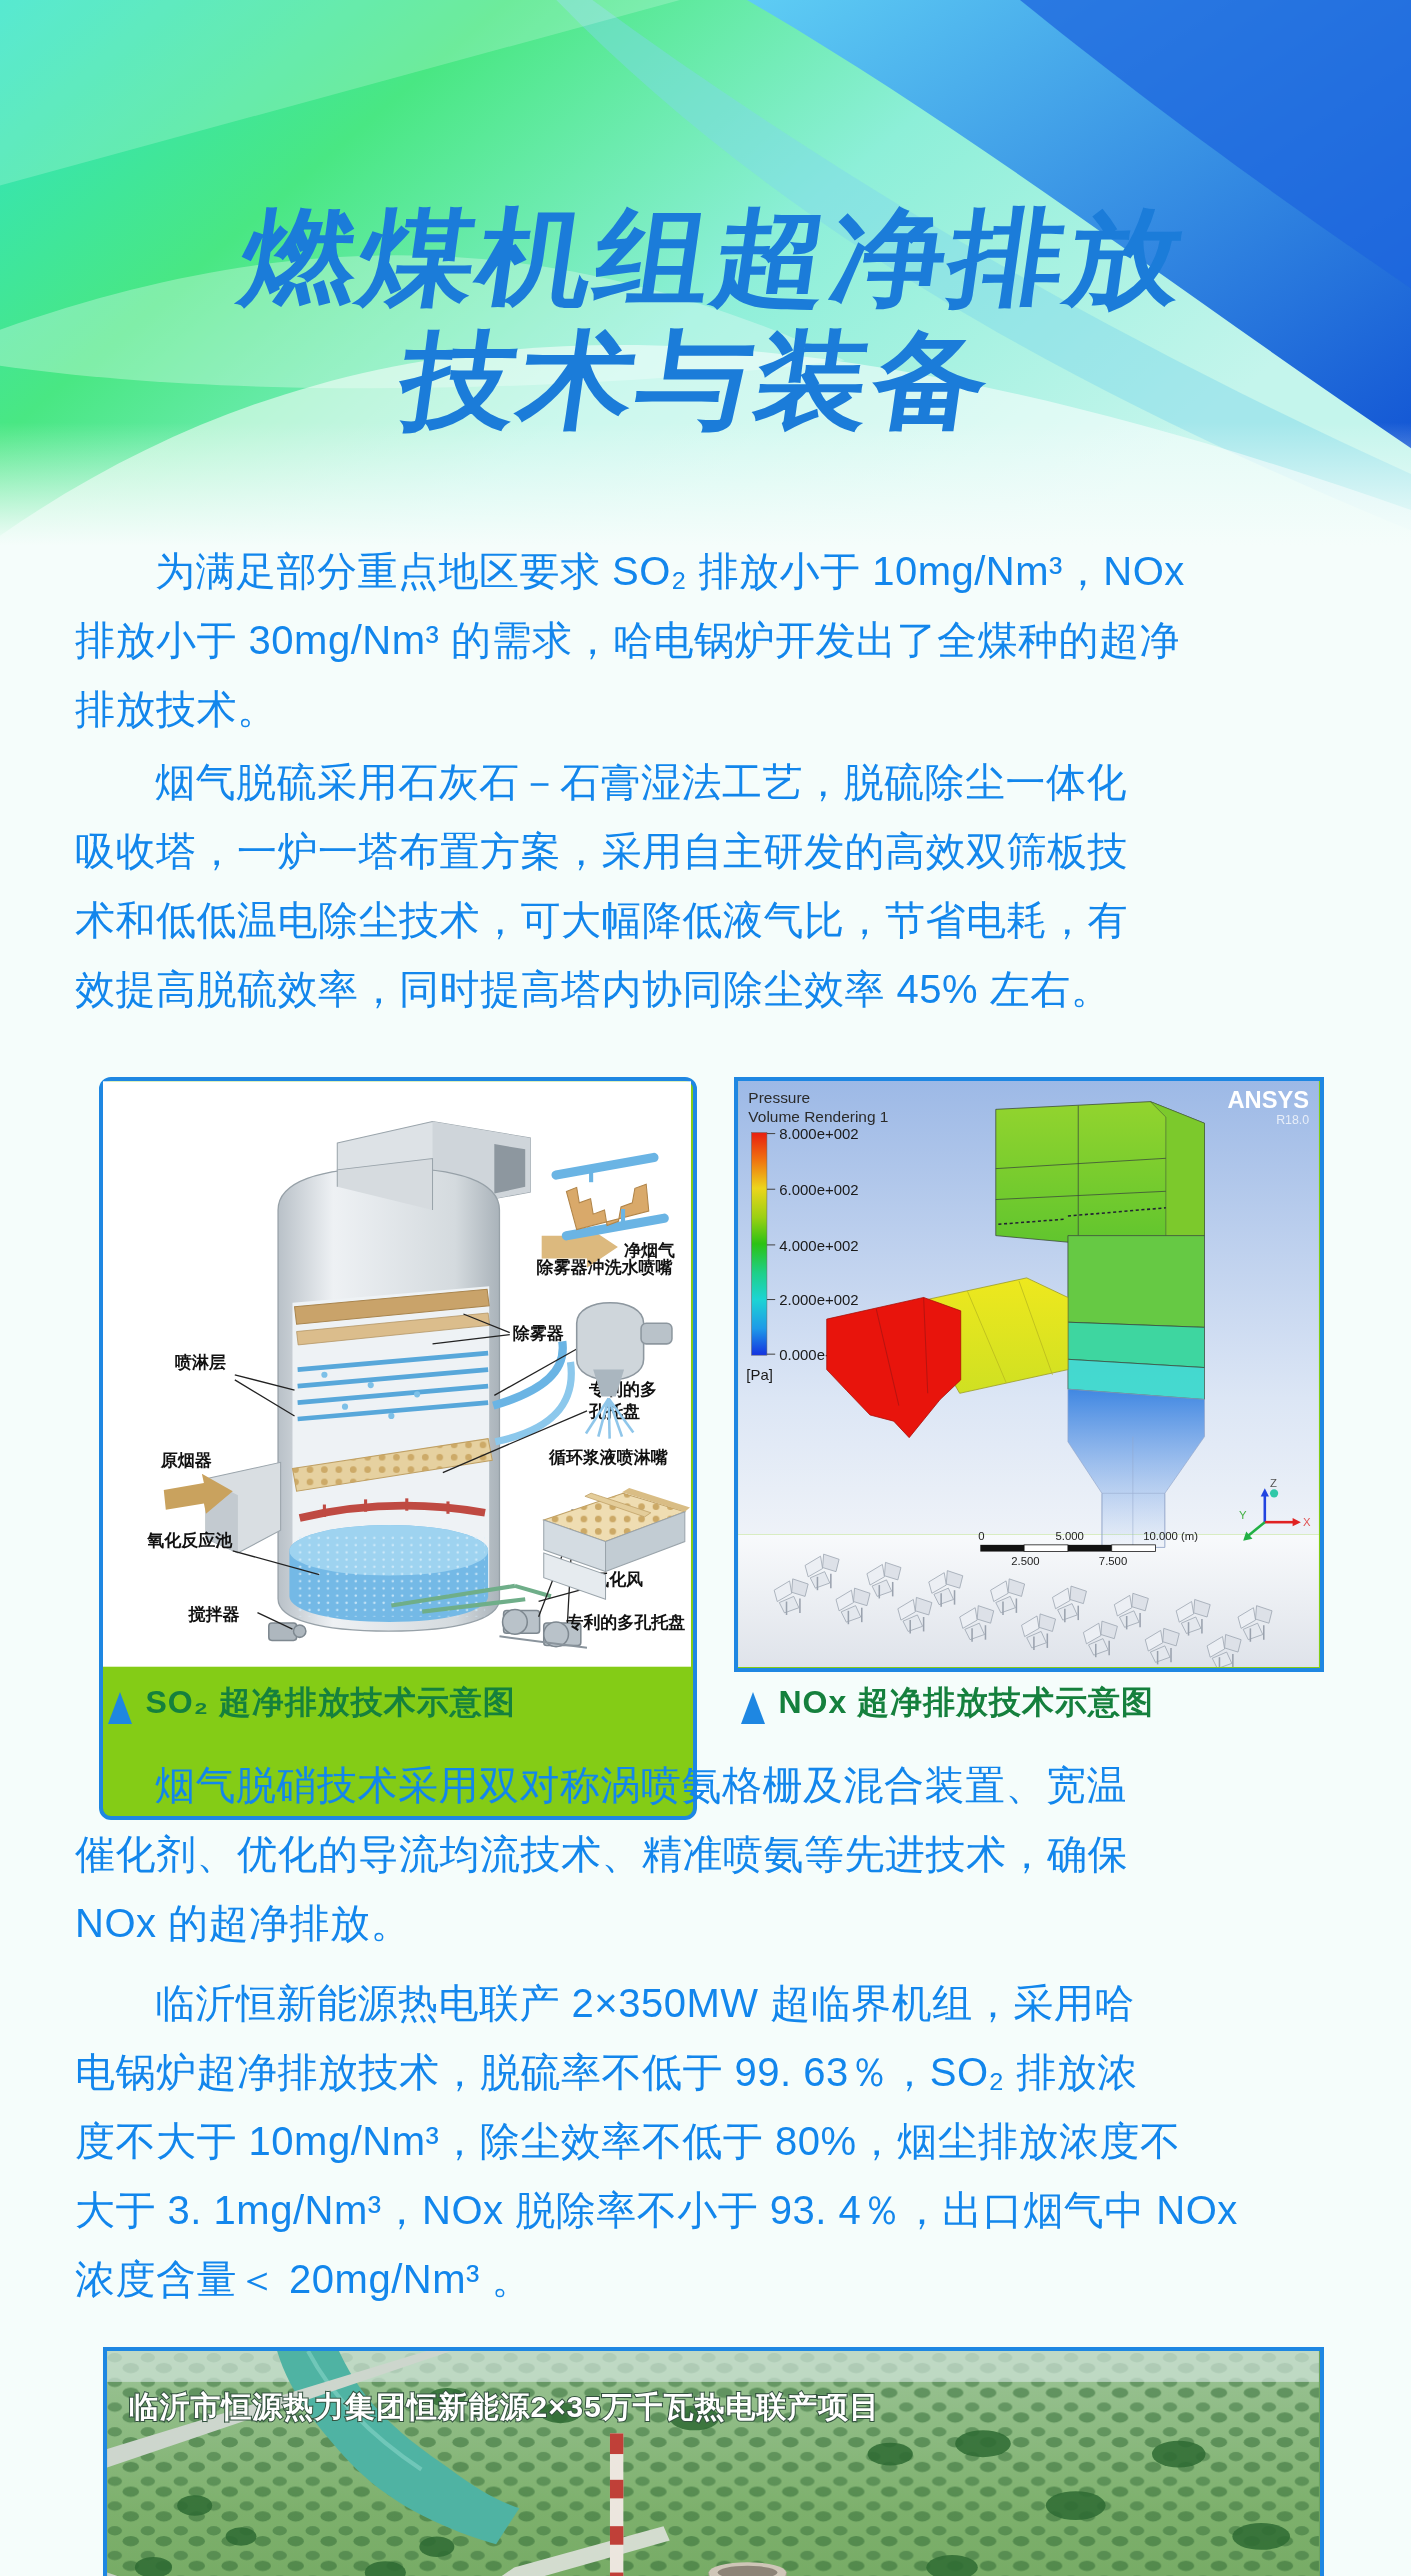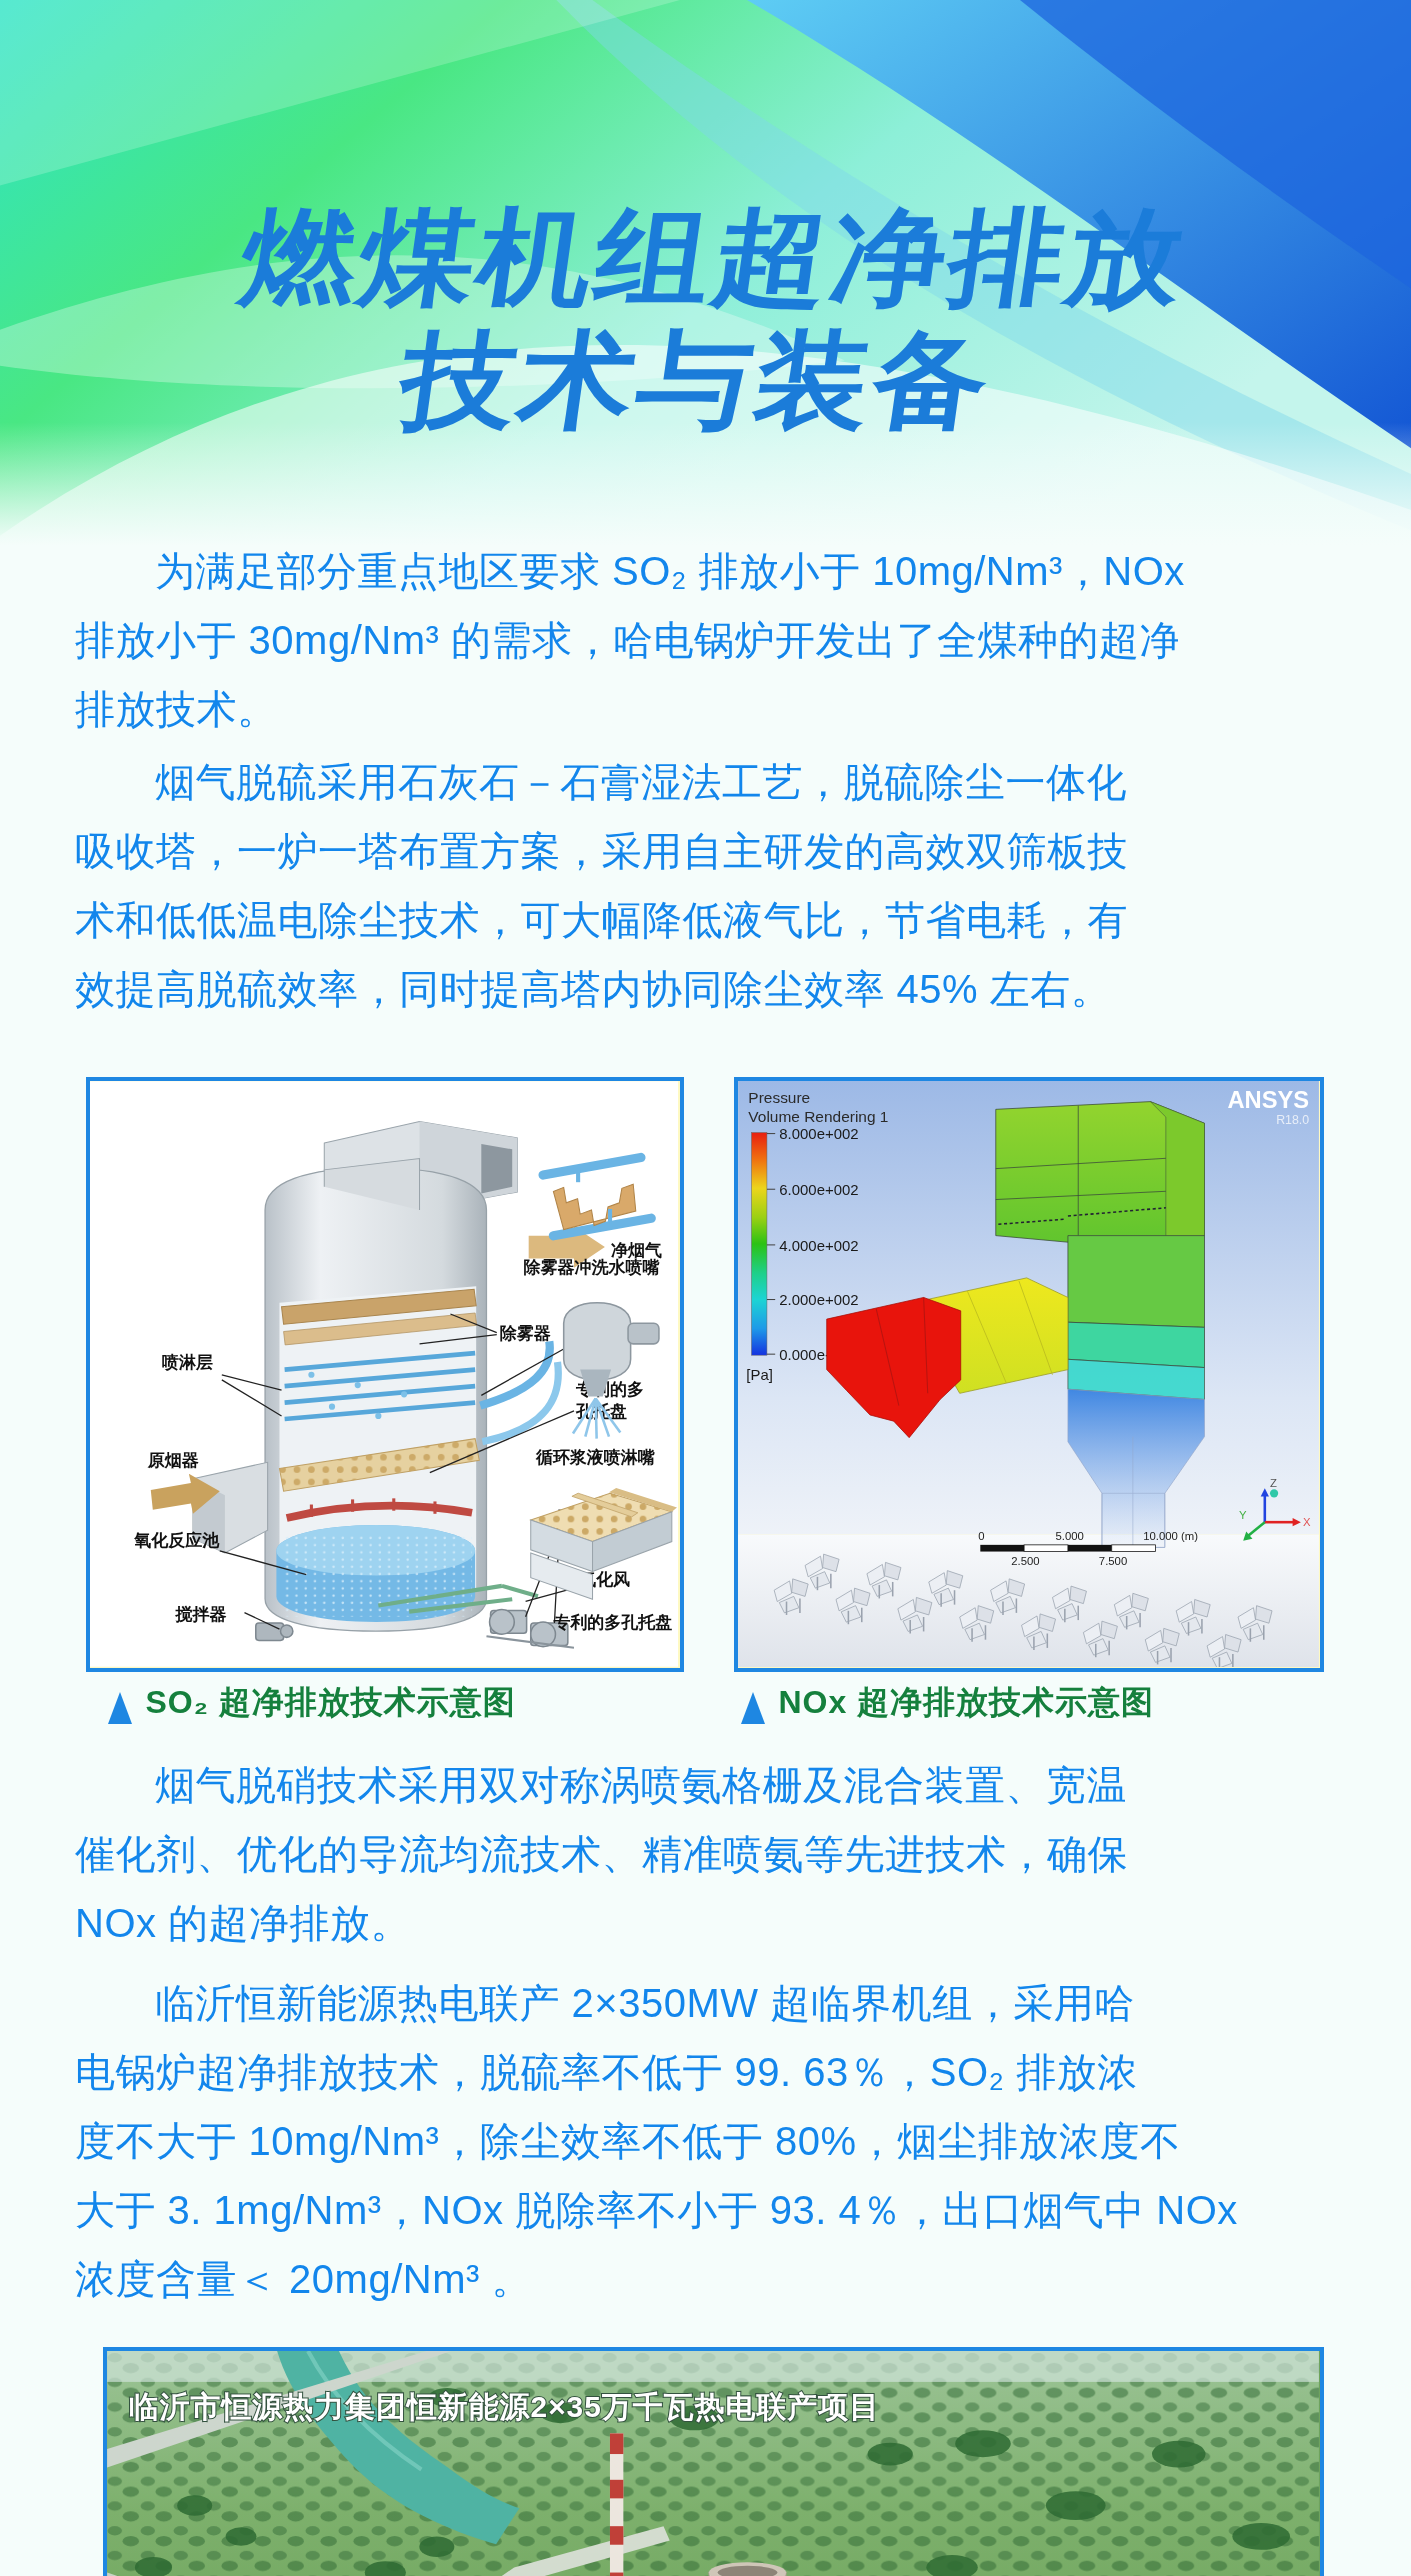--- a/index.html
+++ b/index.html
@@ -13,22 +13,22 @@
   .title-line{font-size:106px;line-height:123px;letter-spacing:3.1px;white-space:nowrap;}
 
   .para{position:absolute;left:75px;width:1263px;color:#1286ec;font-size:40px;
     line-height:69px;letter-spacing:0.5px;white-space:pre-line;text-indent:2em;
     text-align:justify;font-weight:500;}
   #p1{top:537px;}
   #p2{top:748px;}
   #p3{top:1751px;}
   #p4{top:1969px;}
 
-  .figbox{position:absolute;border:4.6px solid #1e87e2;background:#fef9c3;box-sizing:border-box;}
-  #fig-so2{left:86px;top:1077px;width:598px;height:595px;}
+  .figbox{position:absolute;border:4.6px solid #1e87e2;background:#84cc16;box-sizing:border-box;}
+  #fig-so2{left:99px;top:1077px;width:598px;height:743px;border-radius:12px;}
   #fig-nox{left:734px;top:1077px;width:590px;height:595px;}
   #photo-box{left:103px;top:2347px;width:1221px;height:466px;background:#6fa35e;}
 
   .caption{position:absolute;display:flex;align-items:flex-end;gap:13.4px;color:#15803d;
     font-size:32px;font-weight:600;letter-spacing:1px;}
   #cap-so2{left:108px;top:1681px;}
   #cap-nox{left:741px;top:1681px;}
   .tri{width:0;height:0;border-left:12.4px solid transparent;border-right:12.4px solid transparent;
     border-bottom:32px solid #1e87e2;margin-bottom:1px;}
 

